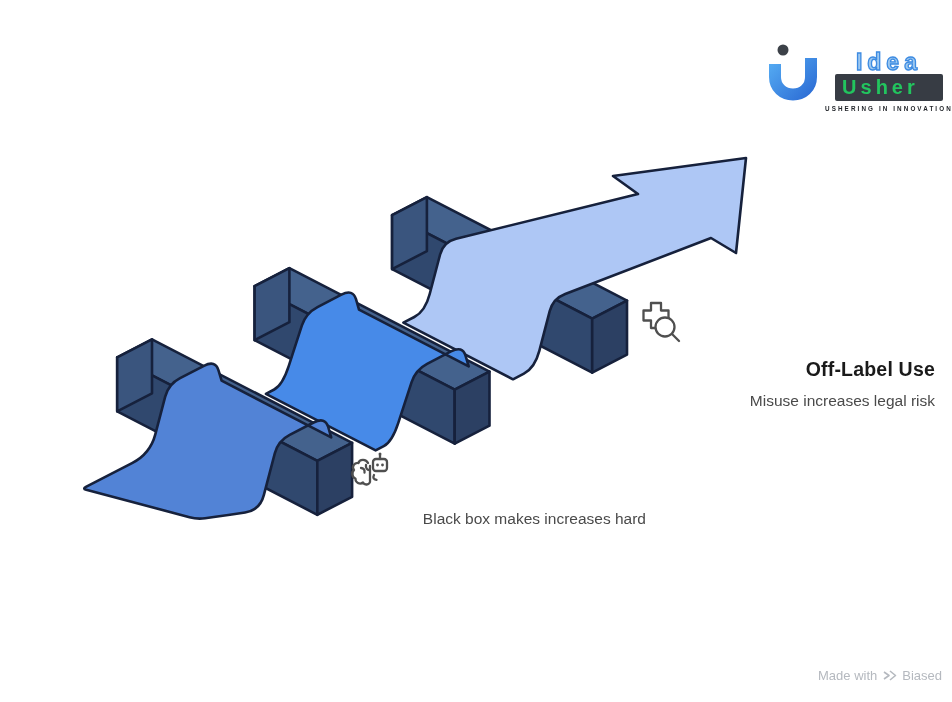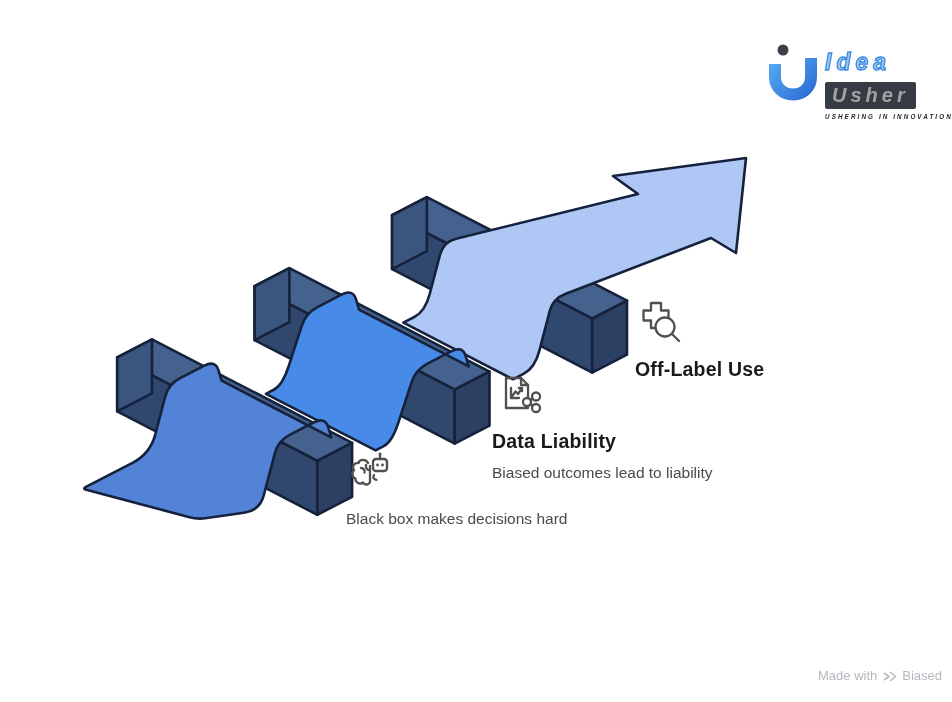--- a/index.html
+++ b/index.html
@@ -3,21 +3,21 @@
 <meta charset="utf-8">
 <style>
   html,body{margin:0;padding:0;background:#e8e8e8;}
   .canvas{
     position:relative;width:952px;height:702px;background:var(--bg,#fff);
     overflow:hidden;font-family:"Liberation Sans",sans-serif;
   }
   #scene{position:absolute;left:0;top:0;}
 
   
-  .item{position:absolute;width:300px;}
+  .item{position:absolute;width:300px;text-align:right;}
   #item-0{left:346px;top:446px;}
   #item-1{left:492px;top:370px;}
   #item-2{left:635px;top:298px;}
   .item .ic{width:52px;height:52px;display:block;}
   .ic path,.ic rect,.ic circle,.ic polyline{
     stroke:var(--icon-stroke,#4f4f4f);stroke-width:2.3;fill:none;
     stroke-linecap:round;stroke-linejoin:round;
   }
   .ic .dot{fill:var(--icon-stroke,#4f4f4f);stroke:none;}
   .ic .wfill{fill:#ffffff;}
@@ -25,39 +25,39 @@
     margin-top:9px;font-size:19.5px;font-weight:bold;line-height:1.1;
     color:var(--title-text,#1a1a1a);letter-spacing:0.2px;
   }
   .item-desc{
     margin-top:12px;font-size:15.5px;line-height:1.2;
     color:var(--subtitle-text,#4a4a4a);
   }
 
   
   .logo{position:absolute;left:766px;top:42px;display:flex;gap:5px;align-items:flex-start;}
-  .logo-col{display:flex;flex-direction:column;align-items:flex-start;font-style:italic;}
+  .logo-col{display:flex;flex-direction:column;align-items:center;}
   .logo-idea{
     font-size:23px;font-weight:bold;letter-spacing:5px;line-height:1;
     color:#9cc8f0;-webkit-text-stroke:1.3px var(--logo-blue,#3d8be2);
     padding-top:9px;
   }
   .logo-usher{
-    margin-top:8px;background:var(--logo-dark,#373c44);color:#a3a3a3;
+    margin-top:0;background:var(--logo-dark,#373c44);color:#22c55e;
     font-size:20px;font-weight:bold;letter-spacing:4px;line-height:1;
-    padding:3px 7px 4px 7px;border-radius:2px;
+    padding:3px 24px 4px 7px;border-radius:2px;
   }
   .logo-tagline{
     margin-top:4px;font-size:6.3px;font-weight:bold;letter-spacing:2.1px;
     color:#23262b;white-space:nowrap;
   }
 
   
   .footer{
-    position:absolute;right:10px;bottom:19px;display:flex;align-items:flex-end;gap:5px;
+    position:absolute;right:10px;bottom:19px;display:flex;align-items:center;gap:5px;
     font-size:13px;color:var(--footer-text,#b5b9bf);
   }
   .footer svg path{stroke:var(--footer-text,#b5b9bf);stroke-width:1.6;fill:none;stroke-linejoin:round;}
 </style>
 </head>
 <body>
 
 <div class="canvas" style="--bg: #ffffff; --icon-stroke: #4f4f4f; --title-text: #1a1a1a; --subtitle-text: #4a4a4a; --logo-blue: #3d8be2; --logo-dark: #373c44; --footer-text: #b5b9bf;">
 
   <svg id="scene" width="952" height="702" viewBox="0 0 952 702">
@@ -83,47 +83,32 @@
       <path d="M22 17 C20 12.5 13.5 13 12.5 17 C8 16.5 5.5 21 8 24 C5 26.5 6 31.5 9.5 32.5 C9 36.5 14 39 17 36.5 C18.5 39.5 23 39 24 36 L24 20"></path>
       <path d="M15 22 c2.5 0 4 2 3.5 4.5"></path>
       <path d="M20 19 c-0.5 3 1 5 3.5 5"></path>
       <rect x="27" y="13" width="14" height="12" rx="3"></rect>
       <circle class="dot" cx="31.5" cy="19" r="1.4"></circle>
       <circle class="dot" cx="36.5" cy="19" r="1.4"></circle>
       <path d="M34 13 V9.5"></path>
       <circle class="dot" cx="34" cy="8" r="1.5"></circle>
       <path d="M28 29 q-2 4 2.5 4.8"></path>
     </svg>
-    <div class="item-desc">Black box makes decisions hard</div>
+    <div class="item-desc">Black box makes increases hard</div>
   </div>
 
-  <div class="item" id="item-1">
-    <svg class="ic" viewBox="0 0 52 52">
-      <path d="M14 8 H29 L36 15 V38 H14 Z"></path>
-      <path d="M29 8 V15 H36"></path>
-      <path d="M19 18 V28 H27"></path>
-      <path d="M19.5 27 L23.5 21.5 L26 24 L30 18"></path>
-      <path d="M26.8 18 H30 V21.2"></path>
-      <circle class="wfill" cx="35" cy="32" r="4"></circle>
-      <circle class="wfill" cx="44" cy="26.5" r="4"></circle>
-      <circle class="wfill" cx="44" cy="38" r="4"></circle>
-      <path d="M38.6 30 L40.6 28.4"></path>
-      <path d="M38.6 34 L40.6 36"></path>
-    </svg>
-    <div class="item-title">Data Liability</div>
-    <div class="item-desc">Biased outcomes lead to liability</div>
-  </div>
 
   <div class="item" id="item-2">
     <svg class="ic" viewBox="0 0 52 52">
       <path d="M16 5 H26 V12.5 H33.5 V22.5 H26 V30 H16 V22.5 H8.5 V12.5 H16 Z"></path>
       <circle class="wfill" cx="30" cy="29" r="9.5"></circle>
       <path d="M37 36 L44 43"></path>
     </svg>
     <div class="item-title">Off-Label Use</div>
+    <div class="item-desc">Misuse increases legal risk</div>
   </div>
 
   <div class="logo">
     <svg width="54" height="66" viewBox="0 0 52 66">
       <defs>
         <linearGradient id="lg" x1="0" y1="0" x2="1" y2="1">
           <stop offset="0" stop-color="#54aaf2"></stop>
           <stop offset="1" stop-color="#2e6fd6"></stop>
         </linearGradient>
       </defs>

